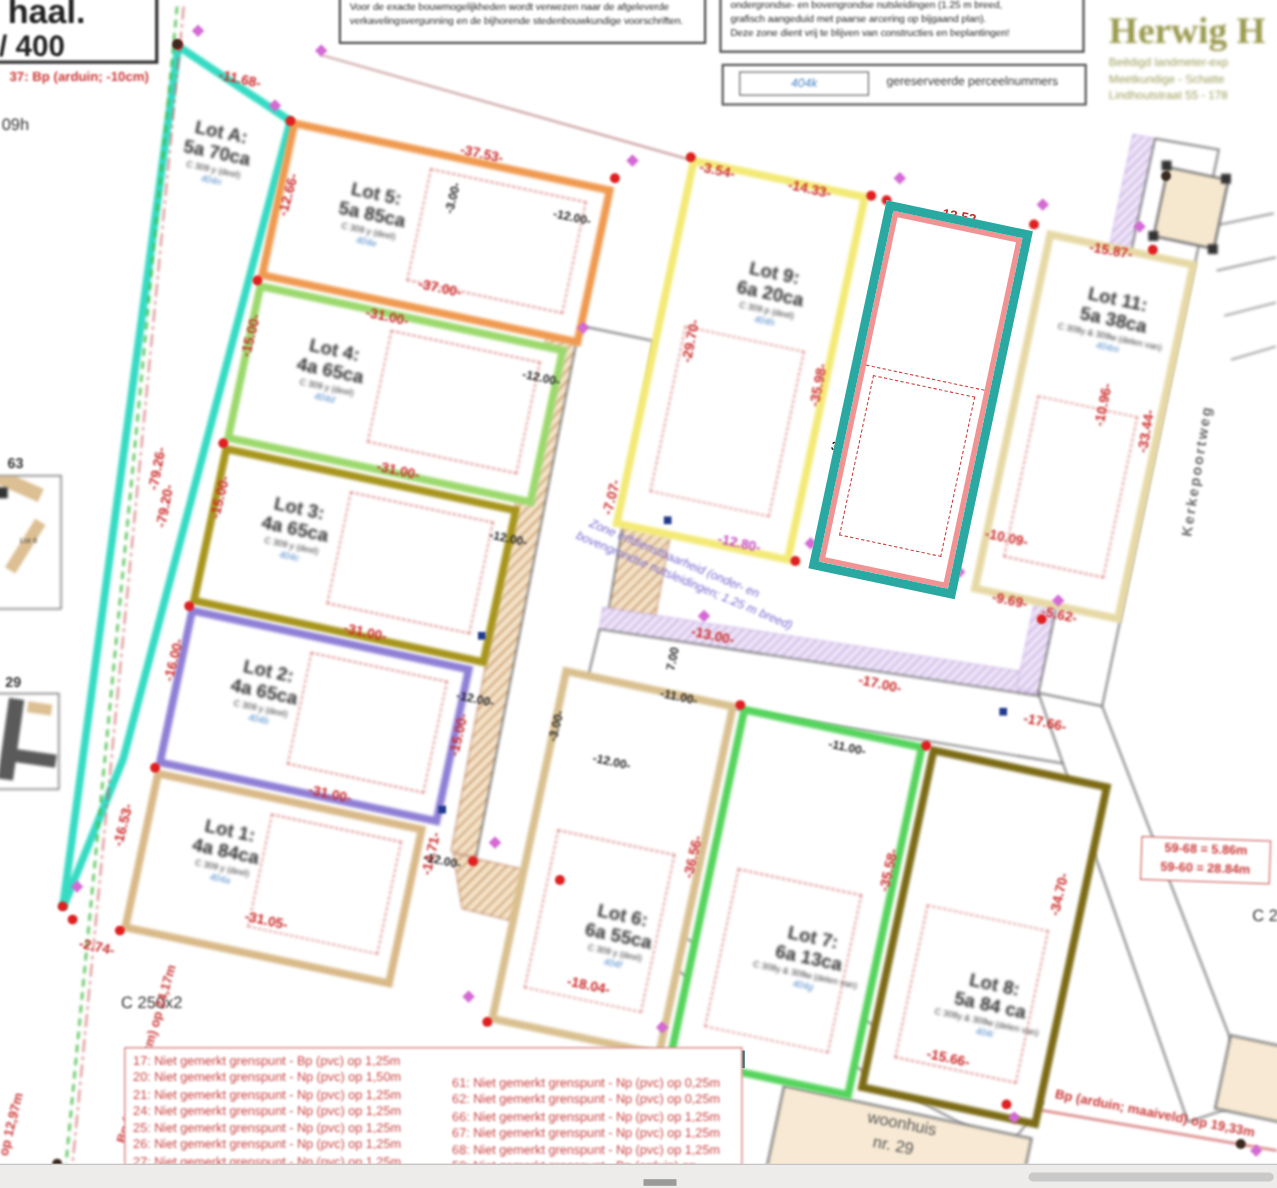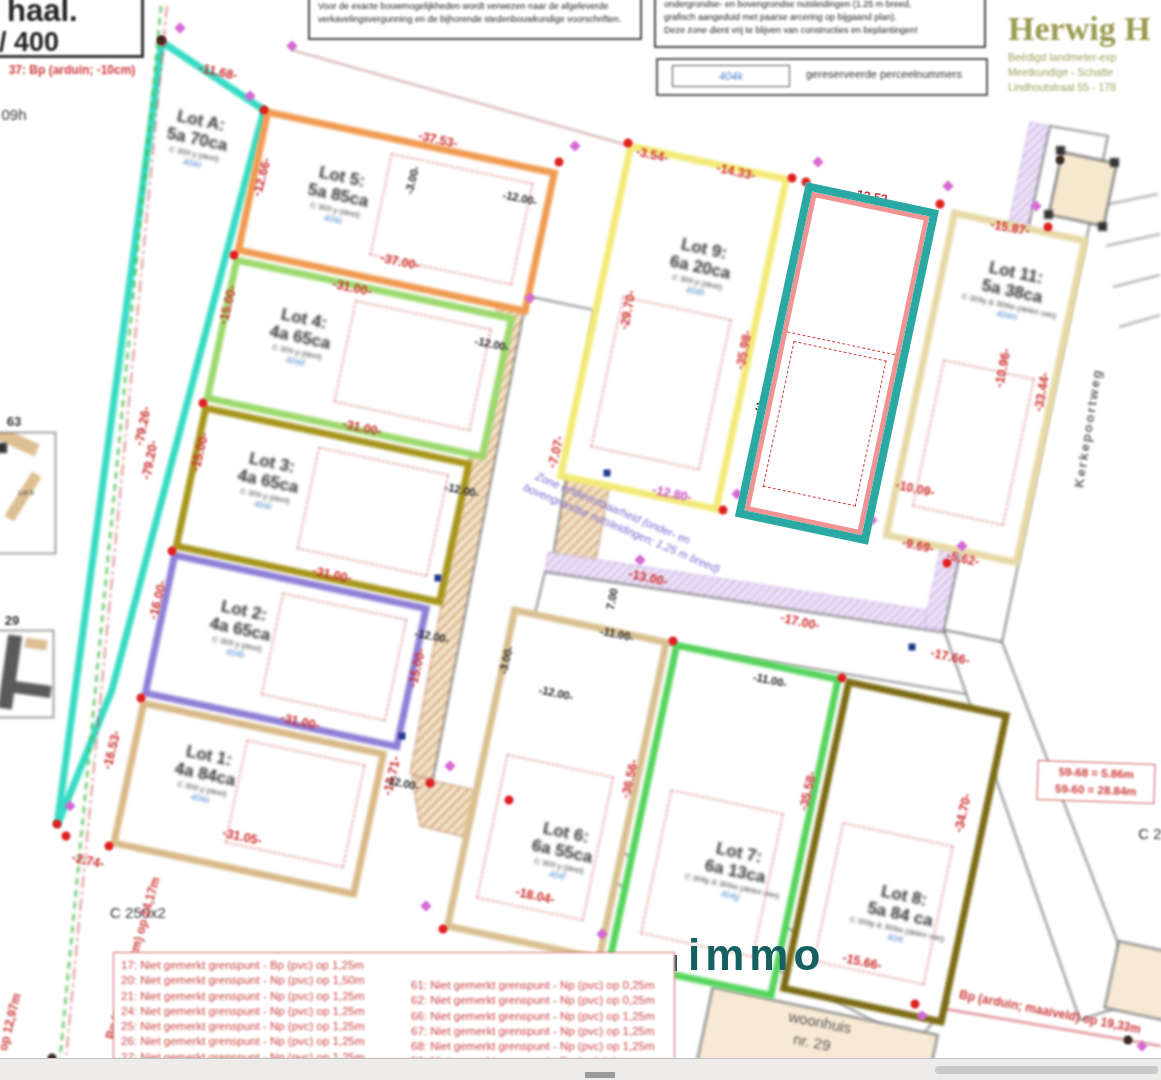--- a/index.html
+++ b/index.html
@@ -477,19 +477,18 @@
     <div class="lrow">61: Niet gemerkt grenspunt - Np (pvc) op 0,25m</div>
         <div class="lrow">62: Niet gemerkt grenspunt - Np (pvc) op 0,25m</div>
         <div class="lrow">66: Niet gemerkt grenspunt - Np (pvc) op 1,25m</div>
         <div class="lrow">67: Niet gemerkt grenspunt - Np (pvc) op 1,25m</div>
         <div class="lrow">68: Niet gemerkt grenspunt - Np (pvc) op 1,25m</div>
         <div class="lrow">59: Niet gemerkt grenspunt - Bp (arduin) op</div>
       </div>
   </div>
 
   <div class="abs wm-bar"></div>
-  <div class="abs wm-immo">immo</div>
 
   <div class="abs bstrip"></div>
   <div class="abs bthumb"></div>
   <div class="abs bsmall"></div>
 
 </div>
 
 </body></html>

